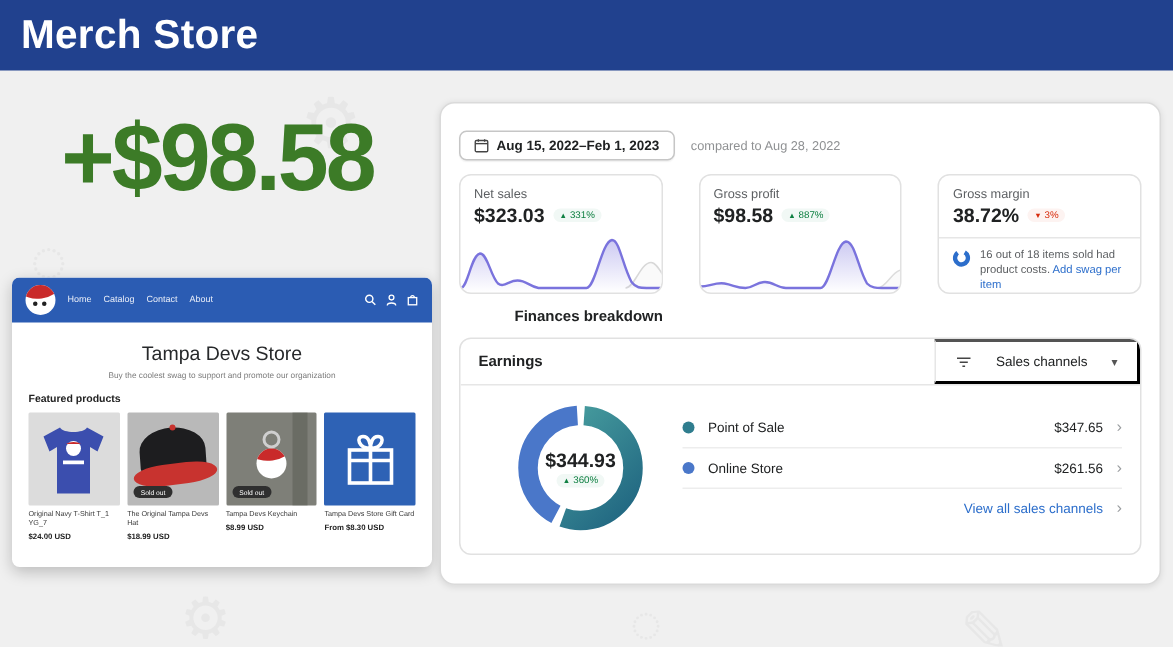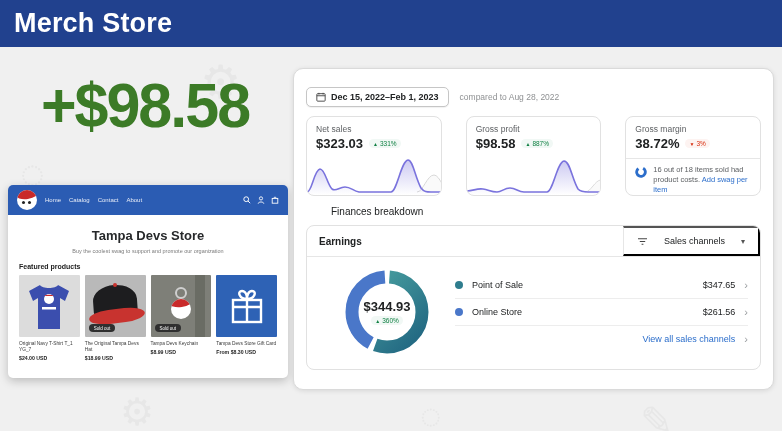--- a/index.html
+++ b/index.html
@@ -18,21 +18,21 @@
 
   
   .store-card { position:absolute; left:8px; top:185px; width:280px; height:193px; background:#ffffff; border-radius:5px; box-shadow:0 3px 10px rgba(0,0,0,.22); overflow:hidden; z-index:2; }
   .store-nav { height:30px; background:#2b5cb3; display:flex; align-items:center; padding:0 9px; gap:8px; }
   .store-logo { width:20px; height:20px; border-radius:50%; background:#ffffff; position:relative; overflow:hidden; flex:none; }
   .store-logo .bandana { position:absolute; left:-2px; top:-3px; width:24px; height:12px; background:#c92a2a; border-radius:0 0 50% 50%; transform:rotate(-8deg); }
   .store-logo .eye { position:absolute; width:3px; height:3px; background:#222; border-radius:50%; top:11px; }
   .store-nav-items { display:flex; gap:8px; font-size:6px; color:#e8edf8; }
   .store-nav-icons { margin-left:auto; display:flex; gap:6px; align-items:center; }
   .store-nav-icons svg { display:block; }
-  .store-title { text-align:center; font-size:13px; font-weight:bold; color:#27292b; margin-top:13px; }
+  .store-title { text-align:center; font-size:13px; font-weight:normal; color:#27292b; margin-top:13px; }
   .store-subtitle { text-align:center; font-size:5.5px; color:#7b7b7b; margin-top:5px; }
   .featured-label { font-size:7px; font-weight:bold; color:#222; margin:9px 0 5px 11px; }
   .products { display:flex; gap:5px; padding:0 11px; }
   .product { flex:1; cursor:pointer; }
   .product-img { height:62px; position:relative; border-radius:1px; overflow:hidden; }
   .img-shirt { background:#dcdcdc; display:flex; align-items:center; justify-content:center; }
   .img-hat { background:#b9b9b9; }
   .img-key { background:#7e7f78; }
   .img-gift { background:#2e62b5; display:flex; align-items:center; justify-content:center; }
   .soldout { position:absolute; left:4px; bottom:5px; background:#2f2f2f; color:#fff; font-size:4.5px; padding:1.5px 5px; border-radius:6px; }
@@ -63,21 +63,21 @@
   .metric-value { font-size:13px; font-weight:bold; color:#202223; }
   .chg { font-size:6.5px; padding:1px 4px; border-radius:7px; display:flex; align-items:center; gap:2px; }
   .chg.up { color:#108043; background:#f1f8f5; }
   .chg.down { color:#d72c0d; background:#fdf3f1; }
   .chg .tri { font-size:5px; }
   .spark { position:absolute; left:0; right:0; bottom:0; height:42px; }
   .margin-note { border-top:1px solid #e6e6e6; margin-top:7px; padding:6px 9px 0; display:flex; gap:6px; align-items:flex-start; }
   .margin-note-text { font-size:7.5px; color:#5c5f62; line-height:1.35; }
   .note-link { color:#2c6ecb; cursor:pointer; }
 
-  .breakdown-title { font-size:10px; font-weight:normal; color:#202223; margin:10px 0 8px;padding-left:25px; }
+  .breakdown-title { font-size:10px; font-weight:bold; color:#202223; margin:10px 12px 8px;padding-left:25px; }
   .earnings-card { border:1px solid #e1e1e1; border-radius:8px; overflow:hidden; background:#fff; }
   .earn-head { display:flex; height:31px; border-bottom:1px solid #e6e6e6; }
   .earn-title { flex:1; display:flex; align-items:center; padding-left:12px; font-size:10px; font-weight:bold; color:#202223; }
   .channels-btn { display:flex; align-items:center; gap:16px; padding:0 13px; border-left:1px solid #e6e6e6; font-size:9px; color:#202223; cursor:pointer; background:#fff; }
   .earn-body { display:flex; align-items:center; padding:7px 12px 9px; gap:20px; }
   .donut-wrap { position:relative; width:96px; height:96px; margin-left:20px; flex:none; }
   .donut-center { position:absolute; inset:0; display:flex; flex-direction:column; align-items:center; justify-content:center; gap:2px; }
   .donut-total { font-size:13px; font-weight:bold; color:#202223; }
   .legend { flex:1; }
   .legend-row { display:flex; align-items:center; height:27px; border-bottom:1px solid #ededed; cursor:pointer; }
@@ -197,21 +197,21 @@
 <div class="fin-panel">
 
   <div class="date-row">
     <button class="date-btn">
       <svg width="10" height="10" viewBox="0 0 12 12">
           <rect x="1" y="2" width="10" height="9" rx="1" fill="none" stroke="#444" stroke-width="1.1"></rect>
           <line x1="1" y1="4.5" x2="11" y2="4.5" stroke="#444" stroke-width="1.1"></line>
           <line x1="3.5" y1="1" x2="3.5" y2="3" stroke="#444" stroke-width="1.1"></line>
           <line x1="8.5" y1="1" x2="8.5" y2="3" stroke="#444" stroke-width="1.1"></line>
         </svg>
-      <span>Dec 15, 2022–Feb 1, 2023</span>
+      <span>Aug 15, 2022–Feb 1, 2023</span>
     </button>
     <span class="compare-text">compared to Aug 28, 2022</span>
   </div>
 
   <div class="metrics">
 
     <div class="metric-card">
       <div class="metric-head">
         <div class="metric-label">Net sales</div>
         <div class="metric-value-row">

